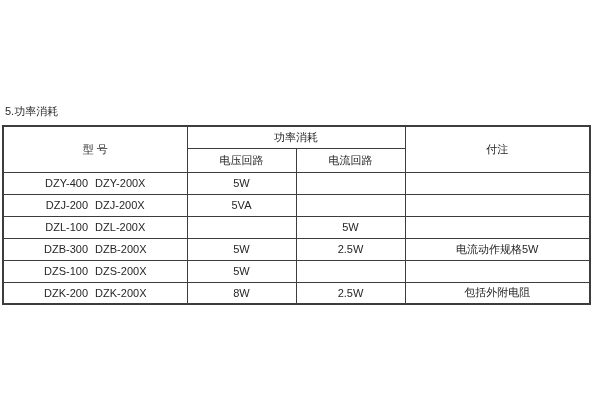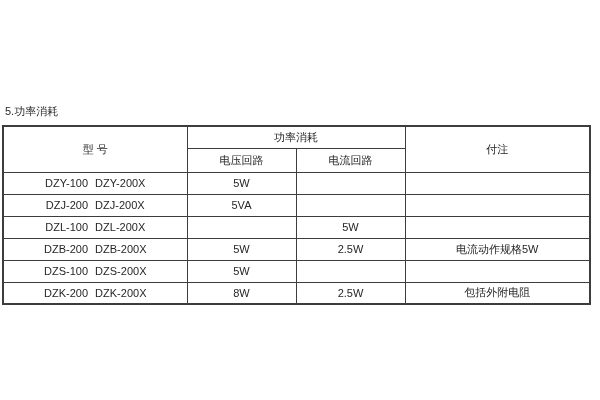--- a/index.html
+++ b/index.html
@@ -67,21 +67,21 @@
       <td colspan="2">功率消耗</td>
       <td rowspan="2">付注</td>
     </tr>
     <tr class="hrow2">
       <td>电压回路</td>
       <td>电流回路</td>
     </tr>
 
     <tr class="drow">
       <td class="model-pair">
-        <span>DZY-100</span>
+        <span>DZY-400</span>
         <span>DZY-200X</span>
       </td>
       <td>5W</td>
       <td></td>
       <td></td>
     </tr>
 
     <tr class="drow">
       <td class="model-pair">
         <span>DZJ-200</span>
@@ -97,21 +97,21 @@
         <span>DZL-100</span>
         <span>DZL-200X</span>
       </td>
       <td></td>
       <td>5W</td>
       <td></td>
     </tr>
 
     <tr class="drow">
       <td class="model-pair">
-        <span>DZB-200</span>
+        <span>DZB-300</span>
         <span>DZB-200X</span>
       </td>
       <td>5W</td>
       <td>2.5W</td>
       <td>电流动作规格5W</td>
     </tr>
 
     <tr class="drow">
       <td class="model-pair">
         <span>DZS-100</span>

